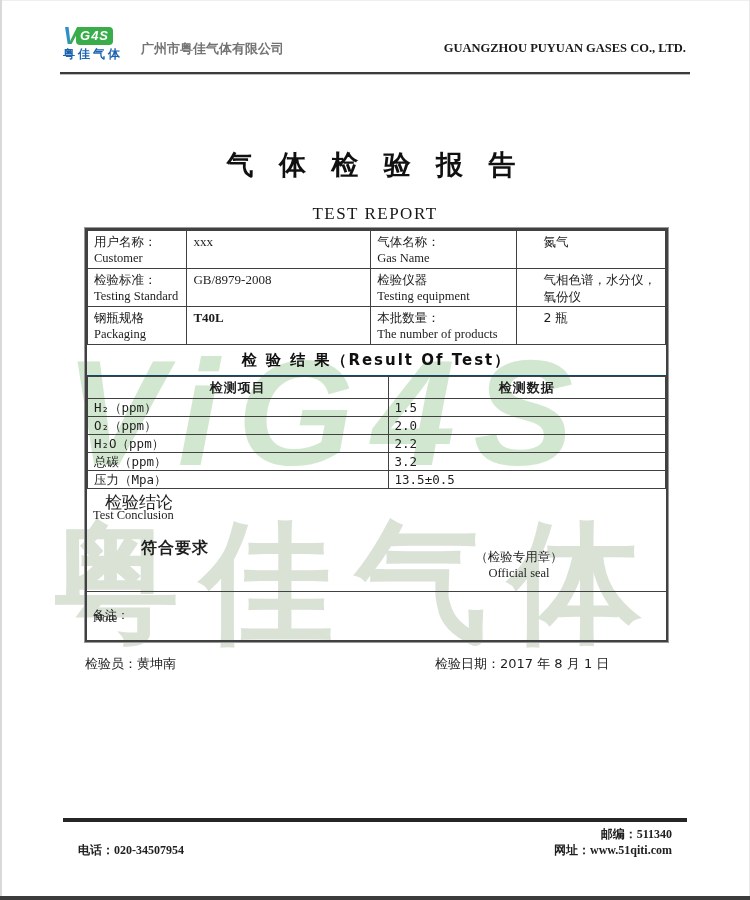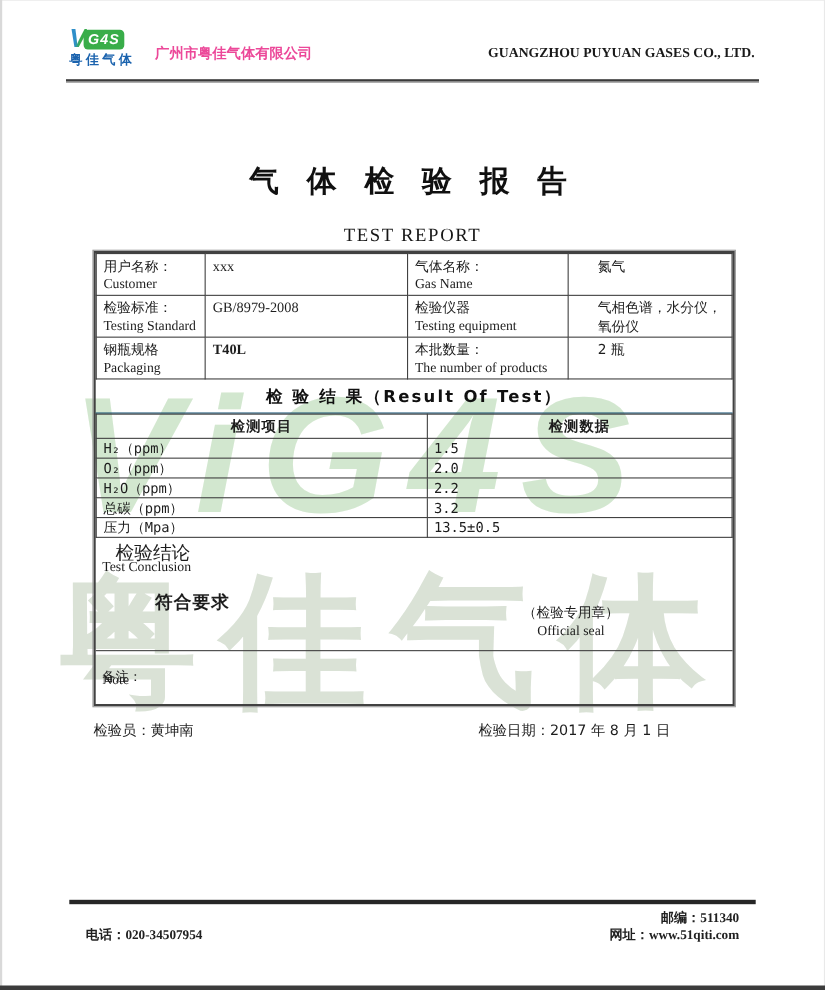--- a/index.html
+++ b/index.html
@@ -9,21 +9,21 @@
     font-family:"DejaVu Sans", sans-serif; color:#1d1d1d; overflow:hidden;
     box-shadow: inset 0 -4px 0 #3c3c3c, inset 2px 0 0 #d9d9d9, inset -1px 0 0 #e9e9e9, inset 0 1px 0 #efefef;
   }
   
   .hdr-rule { position:absolute; top:72px; left:60px; right:60px; height:3px; background:#3b3b3b; border-bottom:1px solid #bdbdbd; }
   .logo { position:absolute; left:63px; top:25px; width:70px; }
   .logo-top { display:flex; align-items:center; height:22px; }
   .logo-v { font:italic 900 24px "Liberation Sans", sans-serif; color:#2f8fc9; background:linear-gradient(100deg,#2f8fc9 40%,#39ad49 60%); -webkit-background-clip:text; background-clip:text; -webkit-text-fill-color:transparent; line-height:20px; }
   .logo-gas { font:italic 900 13px "Liberation Sans", sans-serif; color:#ffffff; background:#39ad49; border-radius:4px; padding:1px 4px 2px 4px; margin-left:-3px; letter-spacing:1px; }
   .logo-sub { font-weight:bold; font-size:12px; color:#1b63ae; letter-spacing:3px; line-height:14px; }
-  .company-cn { position:absolute; left:141px; top:40px; font-size:13px; font-weight:bold; color:#ec4899; }
+  .company-cn { position:absolute; left:141px; top:40px; font-size:13px; font-weight:bold; color:#737373; }
   .company-en { position:absolute; right:64px; top:41px; font-family:"Liberation Serif", serif; font-weight:bold; font-size:12.5px; color:#1a1a1a; }
   
   .report-no { position:absolute; top:120px; right:74px; font-family:"Liberation Serif", serif; font-weight:bold; font-size:14px; color:#111; }
   .title-cn { position:absolute; top:147px; left:0; width:100%; text-align:center; font-size:27px; font-weight:bold; letter-spacing:8px; color:#101010; }
   .title-en { position:absolute; top:204px; left:0; width:100%; text-align:center; font-family:"Liberation Serif", serif; font-size:17px; letter-spacing:1.5px; color:#161616; }
   
   .wm { position:absolute; left:55px; top:355px; width:640px; height:295px; overflow:hidden; pointer-events:none; z-index:1; }
   .wm-logo { position:absolute; top:-28px; left:10px; width:620px; font:italic 900 150px "Liberation Sans", sans-serif; letter-spacing:18px; color:#cbe3c7; opacity:.85; }
   .wm-text { position:absolute; top:140px; left:-8px; width:660px; font-size:132px; font-weight:bold; letter-spacing:22px; color:#d6dfd2; opacity:.9; white-space:nowrap; }
   

